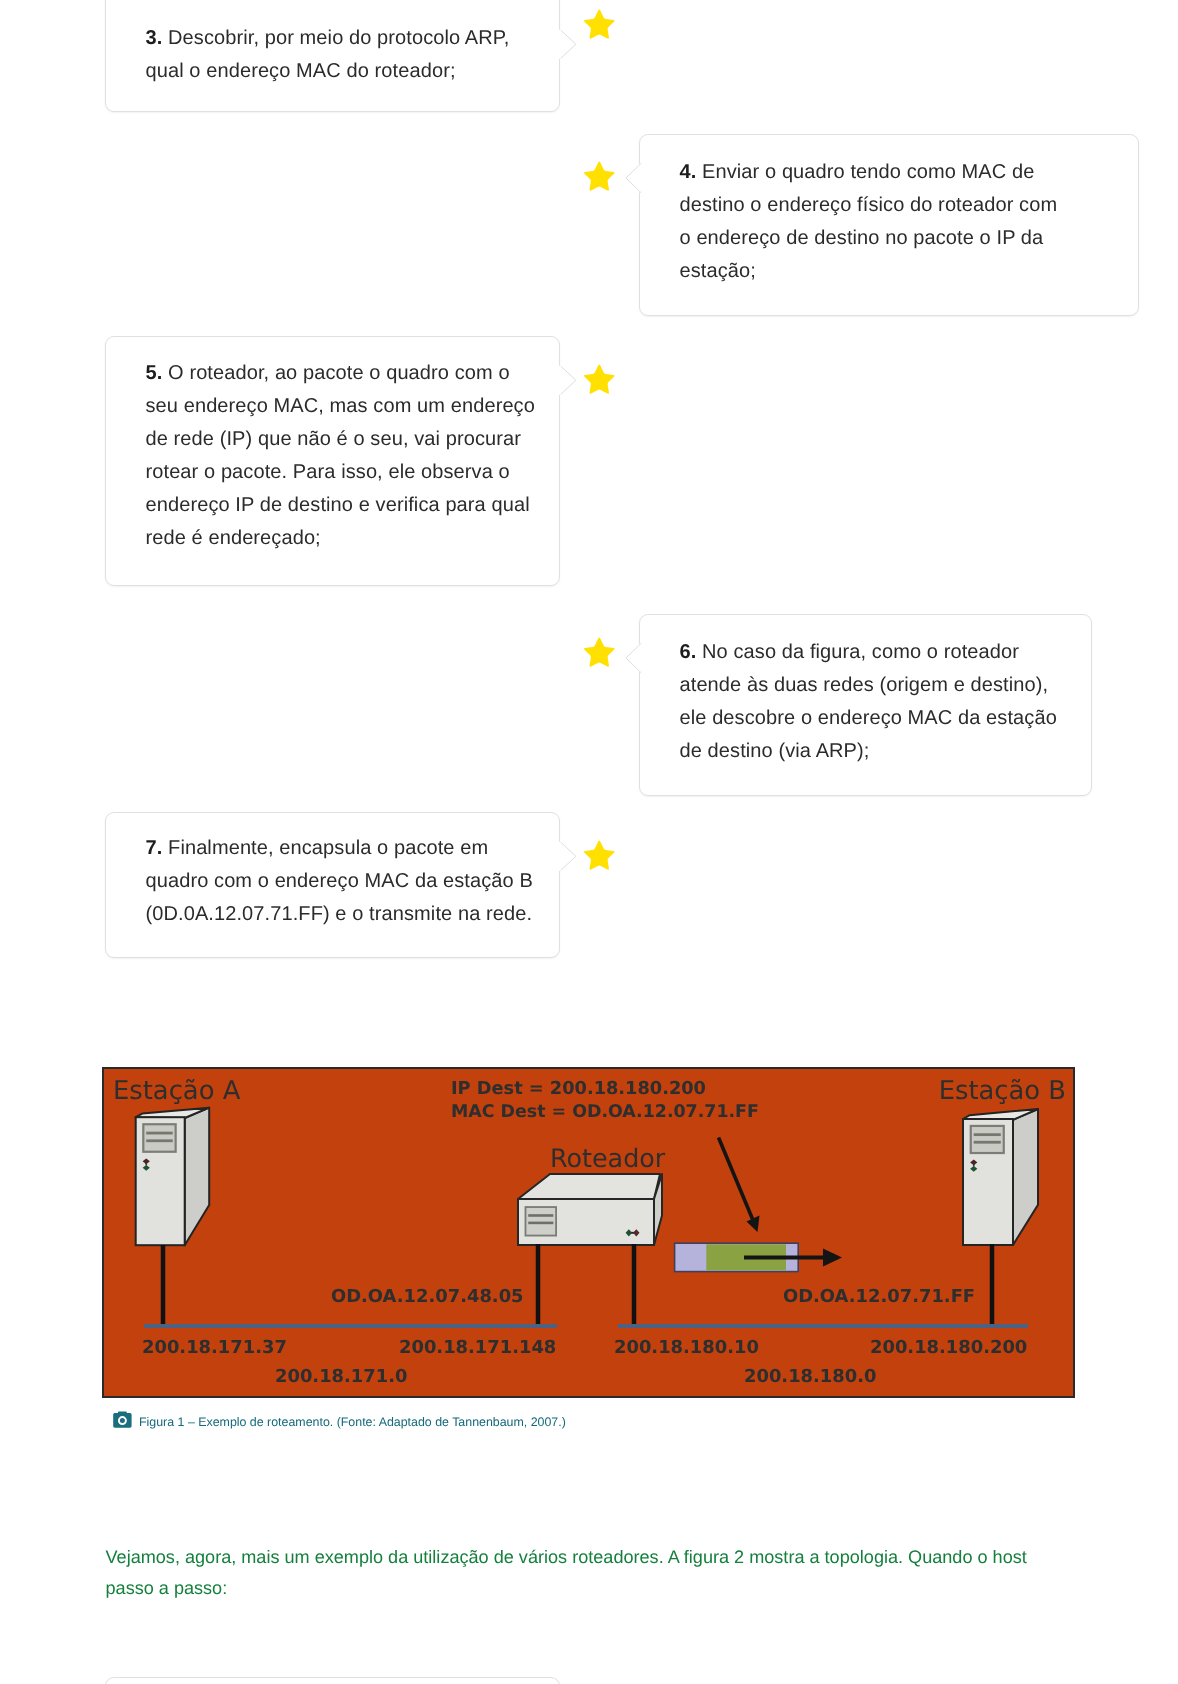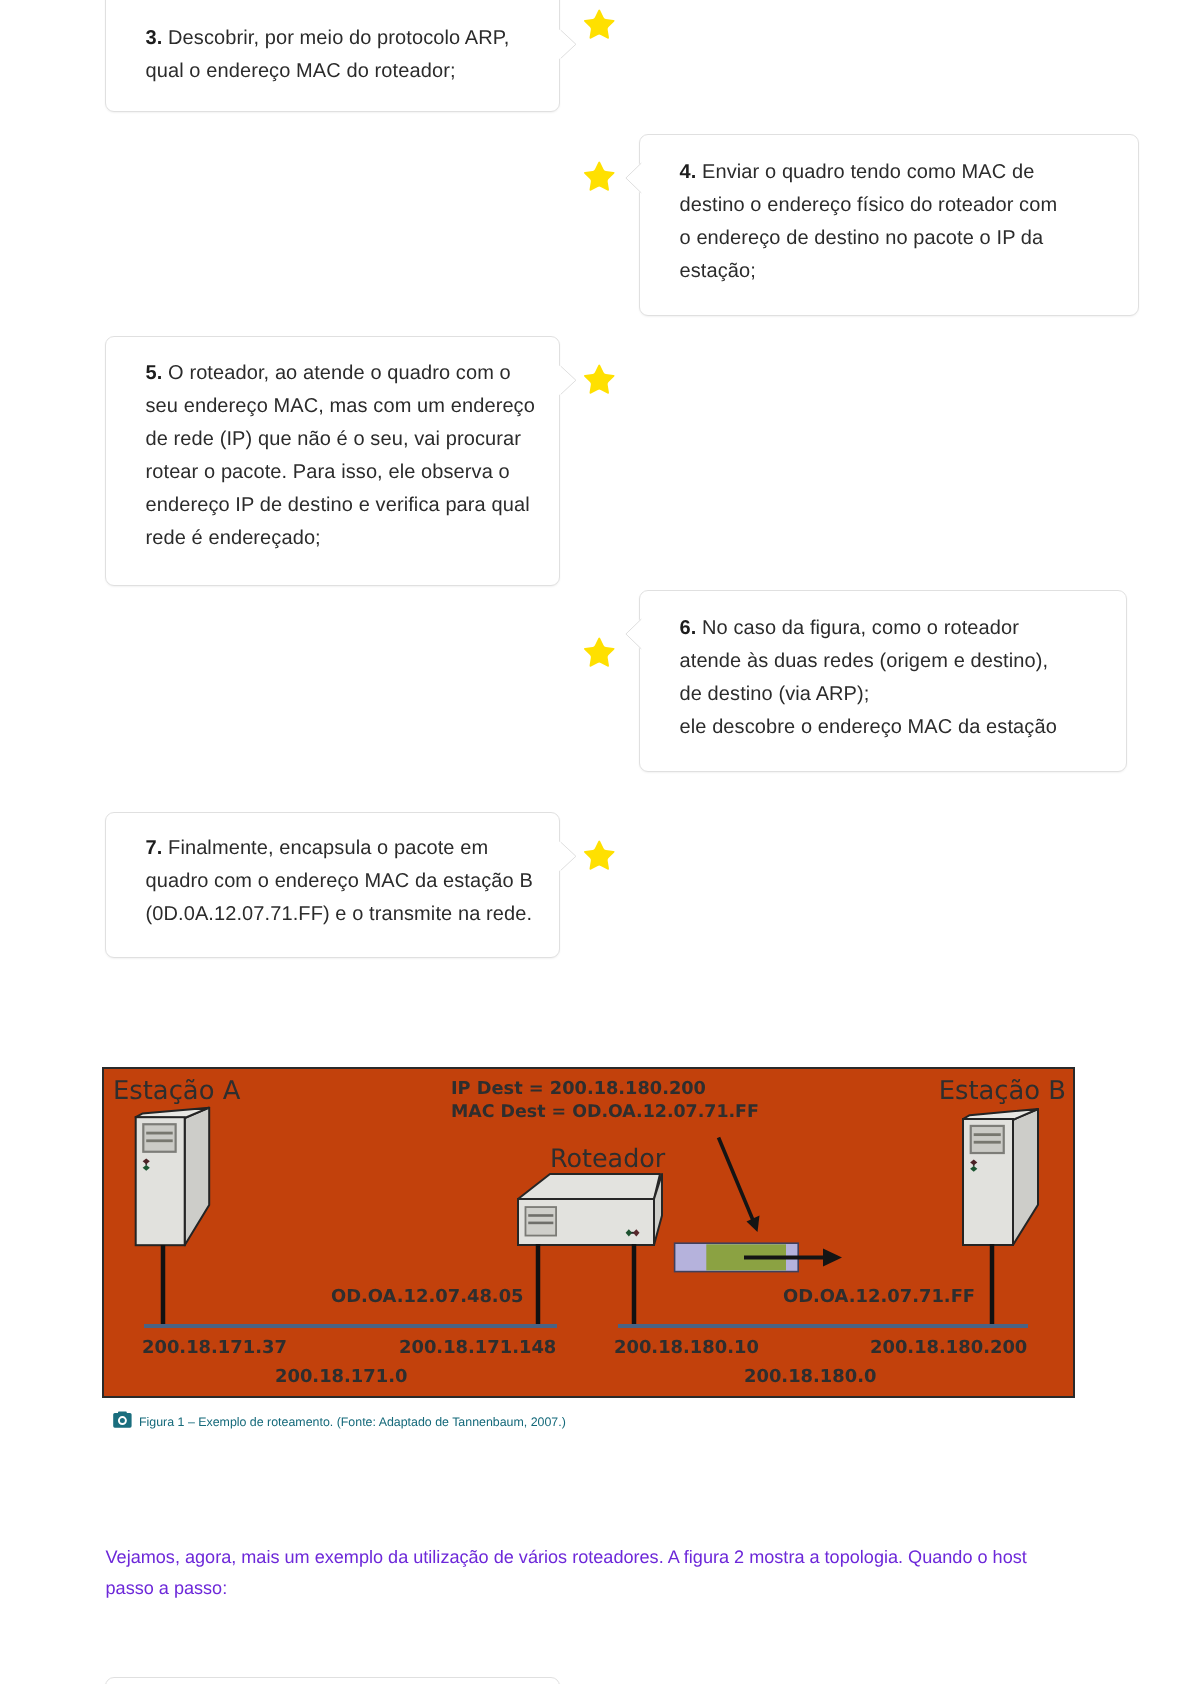--- a/index.html
+++ b/index.html
@@ -50,21 +50,21 @@
   .fig-caption{
     position:absolute;display:flex;align-items:flex-end;gap:7px;
     font-size:12.4px;color:#14697a;font-family:"Liberation Sans",sans-serif;
     white-space:nowrap;line-height:1;
   }
   .cam-icon{width:18.8px;height:16.8px;display:block;flex:0 0 auto;margin-bottom:0.3px;}
 
   
   .para{
     position:absolute;
-    font-size:18.1px;line-height:30.6px;color:#6d28d9;
+    font-size:18.1px;line-height:30.6px;color:#15803d;
     text-align:left;
   }
   .para .pl{white-space:nowrap;height:30.6px;}
 </style>
 </head>
 <body>
 
 <div class="page">
 
   <div class="callout c-left" style="left:105px;top:-62px;width:455px;height:174px;">
@@ -100,46 +100,46 @@
     </div>
   </div>
   <div class="star" style="left:582.3px;top:160.2px;">
       <svg viewBox="0 0 32 32">
         <path fill="#FFE000" d="M15.15 2.20 Q16.00 0.50 16.85 2.20 L20.00 8.53 Q20.67 9.87 22.16 10.09 L29.15 11.14 Q31.03 11.42 29.67 12.75 L24.63 17.71 Q23.56 18.76 23.81 20.24 L24.97 27.21 Q25.29 29.08 23.60 28.21 L17.33 24.94 Q16.00 24.25 14.67 24.94 L8.40 28.21 Q6.71 29.08 7.03 27.21 L8.19 20.24 Q8.44 18.76 7.37 17.71 L2.33 12.75 Q0.97 11.42 2.85 11.14 L9.84 10.09 Q11.33 9.87 12.00 8.53 Z"></path>
       </svg>
     </div>
 
   <div class="callout c-left" style="left:105px;top:336px;width:455px;height:250px;">
     <div class="body" style="padding:19.5px 12px 0 39.5px;">
-      <div class="ln"><b class="num">5.</b><span>O roteador, ao atende o quadro com o</span></div>
+      <div class="ln"><b class="num">5.</b><span>O roteador, ao pacote o quadro com o</span></div>
       <div class="ln">seu endereço MAC, mas com um endereço</div>
       <div class="ln">de rede (IP) que não é o seu, vai procurar</div>
       <div class="ln">rotear o pacote. Para isso, ele observa o</div>
       <div class="ln">endereço IP de destino e verifica para qual</div>
       <div class="ln">rede é endereçado;</div>
     </div>
     <div class="tail tail-r" style="left:453px;top:29px;">
       <svg width="21" height="28.5" viewBox="-2 0 21 28.5" style="overflow:visible">
           <path d="M-3 -0.3 L0.5 -0.3 L15.3 14.25 L0.5 28.8 L-3 28.8 Z" fill="#ffffff"></path>
           <path d="M-0.3 0.1 L14.9 14.25 L-0.3 28.4" fill="none" stroke="#dedede" stroke-width="1"></path>
         </svg>
     </div>
   </div>
   <div class="star" style="left:582.3px;top:363.4px;">
       <svg viewBox="0 0 32 32">
         <path fill="#FFE000" d="M15.15 2.20 Q16.00 0.50 16.85 2.20 L20.00 8.53 Q20.67 9.87 22.16 10.09 L29.15 11.14 Q31.03 11.42 29.67 12.75 L24.63 17.71 Q23.56 18.76 23.81 20.24 L24.97 27.21 Q25.29 29.08 23.60 28.21 L17.33 24.94 Q16.00 24.25 14.67 24.94 L8.40 28.21 Q6.71 29.08 7.03 27.21 L8.19 20.24 Q8.44 18.76 7.37 17.71 L2.33 12.75 Q0.97 11.42 2.85 11.14 L9.84 10.09 Q11.33 9.87 12.00 8.53 Z"></path>
       </svg>
     </div>
 
-  <div class="callout c-right" style="left:639px;top:590px;width:488px;height:182px;">
+  <div class="callout c-right" style="left:639px;top:614px;width:453px;height:182px;">
     <div class="body" style="padding:21px 12px 0 39.5px;">
       <div class="ln"><b class="num">6.</b><span>No caso da figura, como o roteador</span></div>
       <div class="ln">atende às duas redes (origem e destino),</div>
+      <div class="ln">ele descobre o endereço MAC da estação</div>
       <div class="ln">de destino (via ARP);</div>
-      <div class="ln">ele descobre o endereço MAC da estação</div>
     </div>
     <div class="tail tail-l" style="left:-18.5px;top:27.5px;height:30px;">
       <svg width="21" height="30" viewBox="0 0 21 30" style="overflow:visible">
           <path d="M23 -0.3 L18.5 -0.3 L3.7 15 L18.5 30.3 L23 30.3 Z" fill="#ffffff"></path>
           <path d="M19.3 0.1 L3.9 15 L19.3 29.9" fill="none" stroke="#dedede" stroke-width="1"></path>
         </svg>
     </div>
   </div>
   <div class="star" style="left:582.3px;top:636px;">
       <svg viewBox="0 0 32 32">

